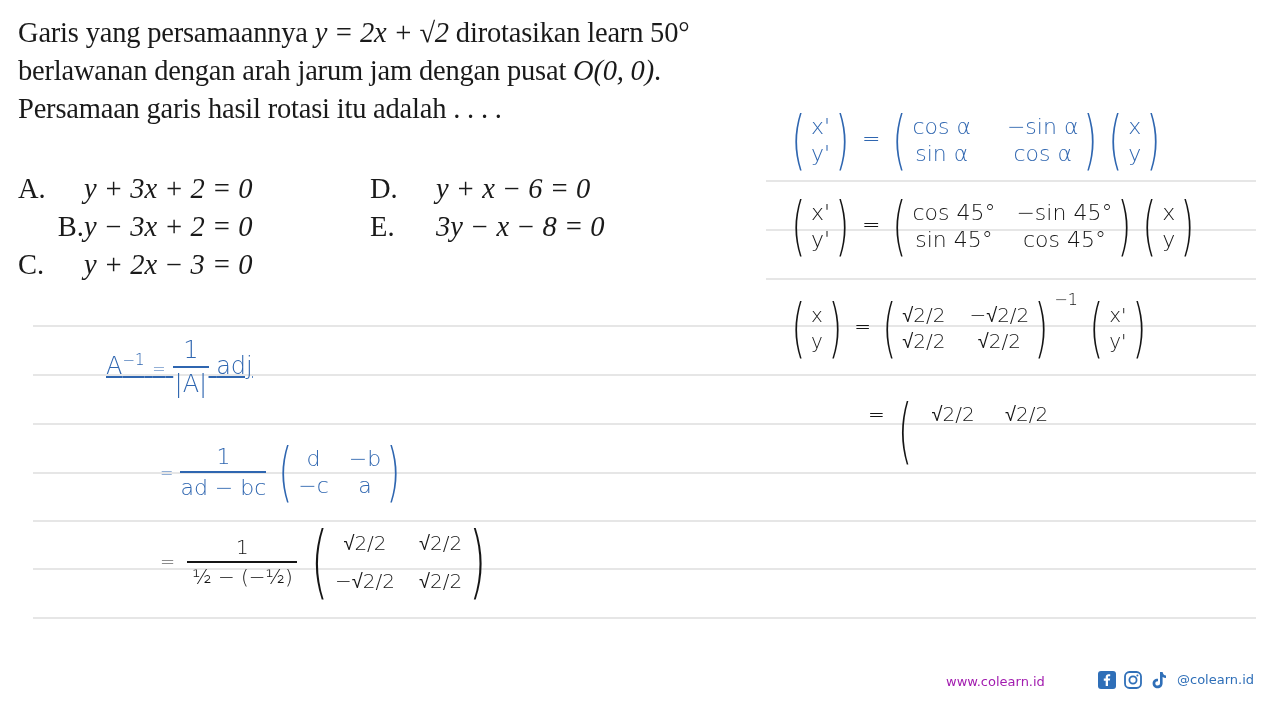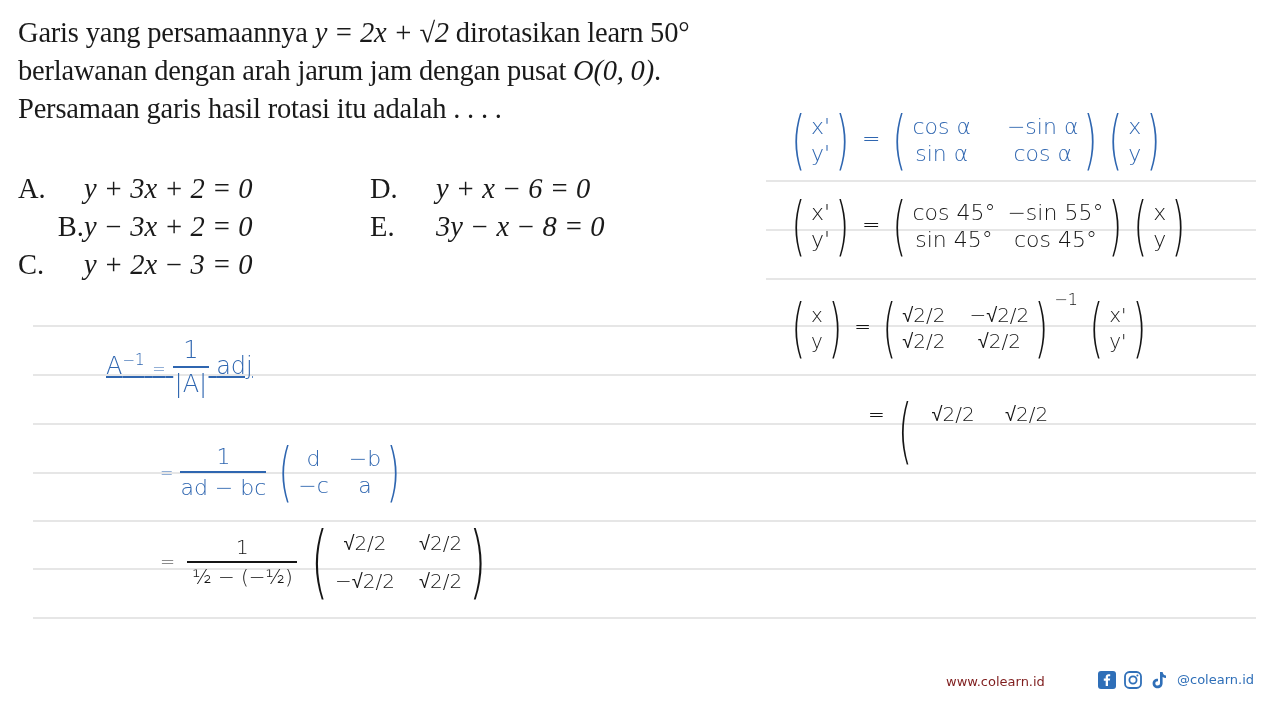--- a/index.html
+++ b/index.html
@@ -36,21 +36,21 @@
   .frac .den { padding-top: 2px; }
 
   .footer-logo {
     position: absolute; left: 33px; top: 699px;
     font-family: "DejaVu Sans", sans-serif; font-weight: bold; font-size: 23px;
     color: #1f73c9; letter-spacing: 0.3px; margin-top: 43px;
   }
   .footer-logo .dot { color: #f2c230; font-size: 12px; vertical-align: middle; margin: 0 2px; }
   .footer-url {
     position: absolute; left: 946px; top: 674px;
-    font-family: "DejaVu Sans", sans-serif; font-size: 13px; color: #7f1d1d; text-align: center;
+    font-family: "DejaVu Sans", sans-serif; font-size: 13px; color: #a21caf; text-align: center;
   }
   .social { position: absolute; left: 1097px; top: 670px; display: flex; align-items: center; gap: 7px; }
   .social .ic { width: 19px; height: 19px; display: inline-flex; align-items: center; justify-content: center; }
   .social .handle { font-family: "DejaVu Sans", sans-serif; font-size: 13px; color: #2f6fb8; margin-left: 2px; }
 </style>
 </head>
 <body>
 
 <div>
   <div class="rule" style="left:766px; width:490px; top:180px;"></div>
@@ -111,23 +111,23 @@
       <span class="paren">(</span>
       <span class="cells" style="grid-template-columns:auto;">
         <span>x'</span>
         <span>y'</span>
       </span>
       <span class="paren">)</span>
     </span>
   <span>=</span>
   <span class="mat">
       <span class="paren">(</span>
-      <span class="cells" style="grid-template-columns:auto auto; column-gap:12px;">
+      <span class="cells" style="grid-template-columns:auto auto; column-gap:21px;">
         <span>cos 45°</span>
-        <span>−sin 55°</span>
+        <span>−sin 45°</span>
         <span>sin 45°</span>
         <span>cos 45°</span>
       </span>
       <span class="paren">)</span>
     </span><span class="mat">
       <span class="paren">(</span>
       <span class="cells" style="grid-template-columns:auto;">
         <span>x</span>
         <span>y</span>
       </span>

